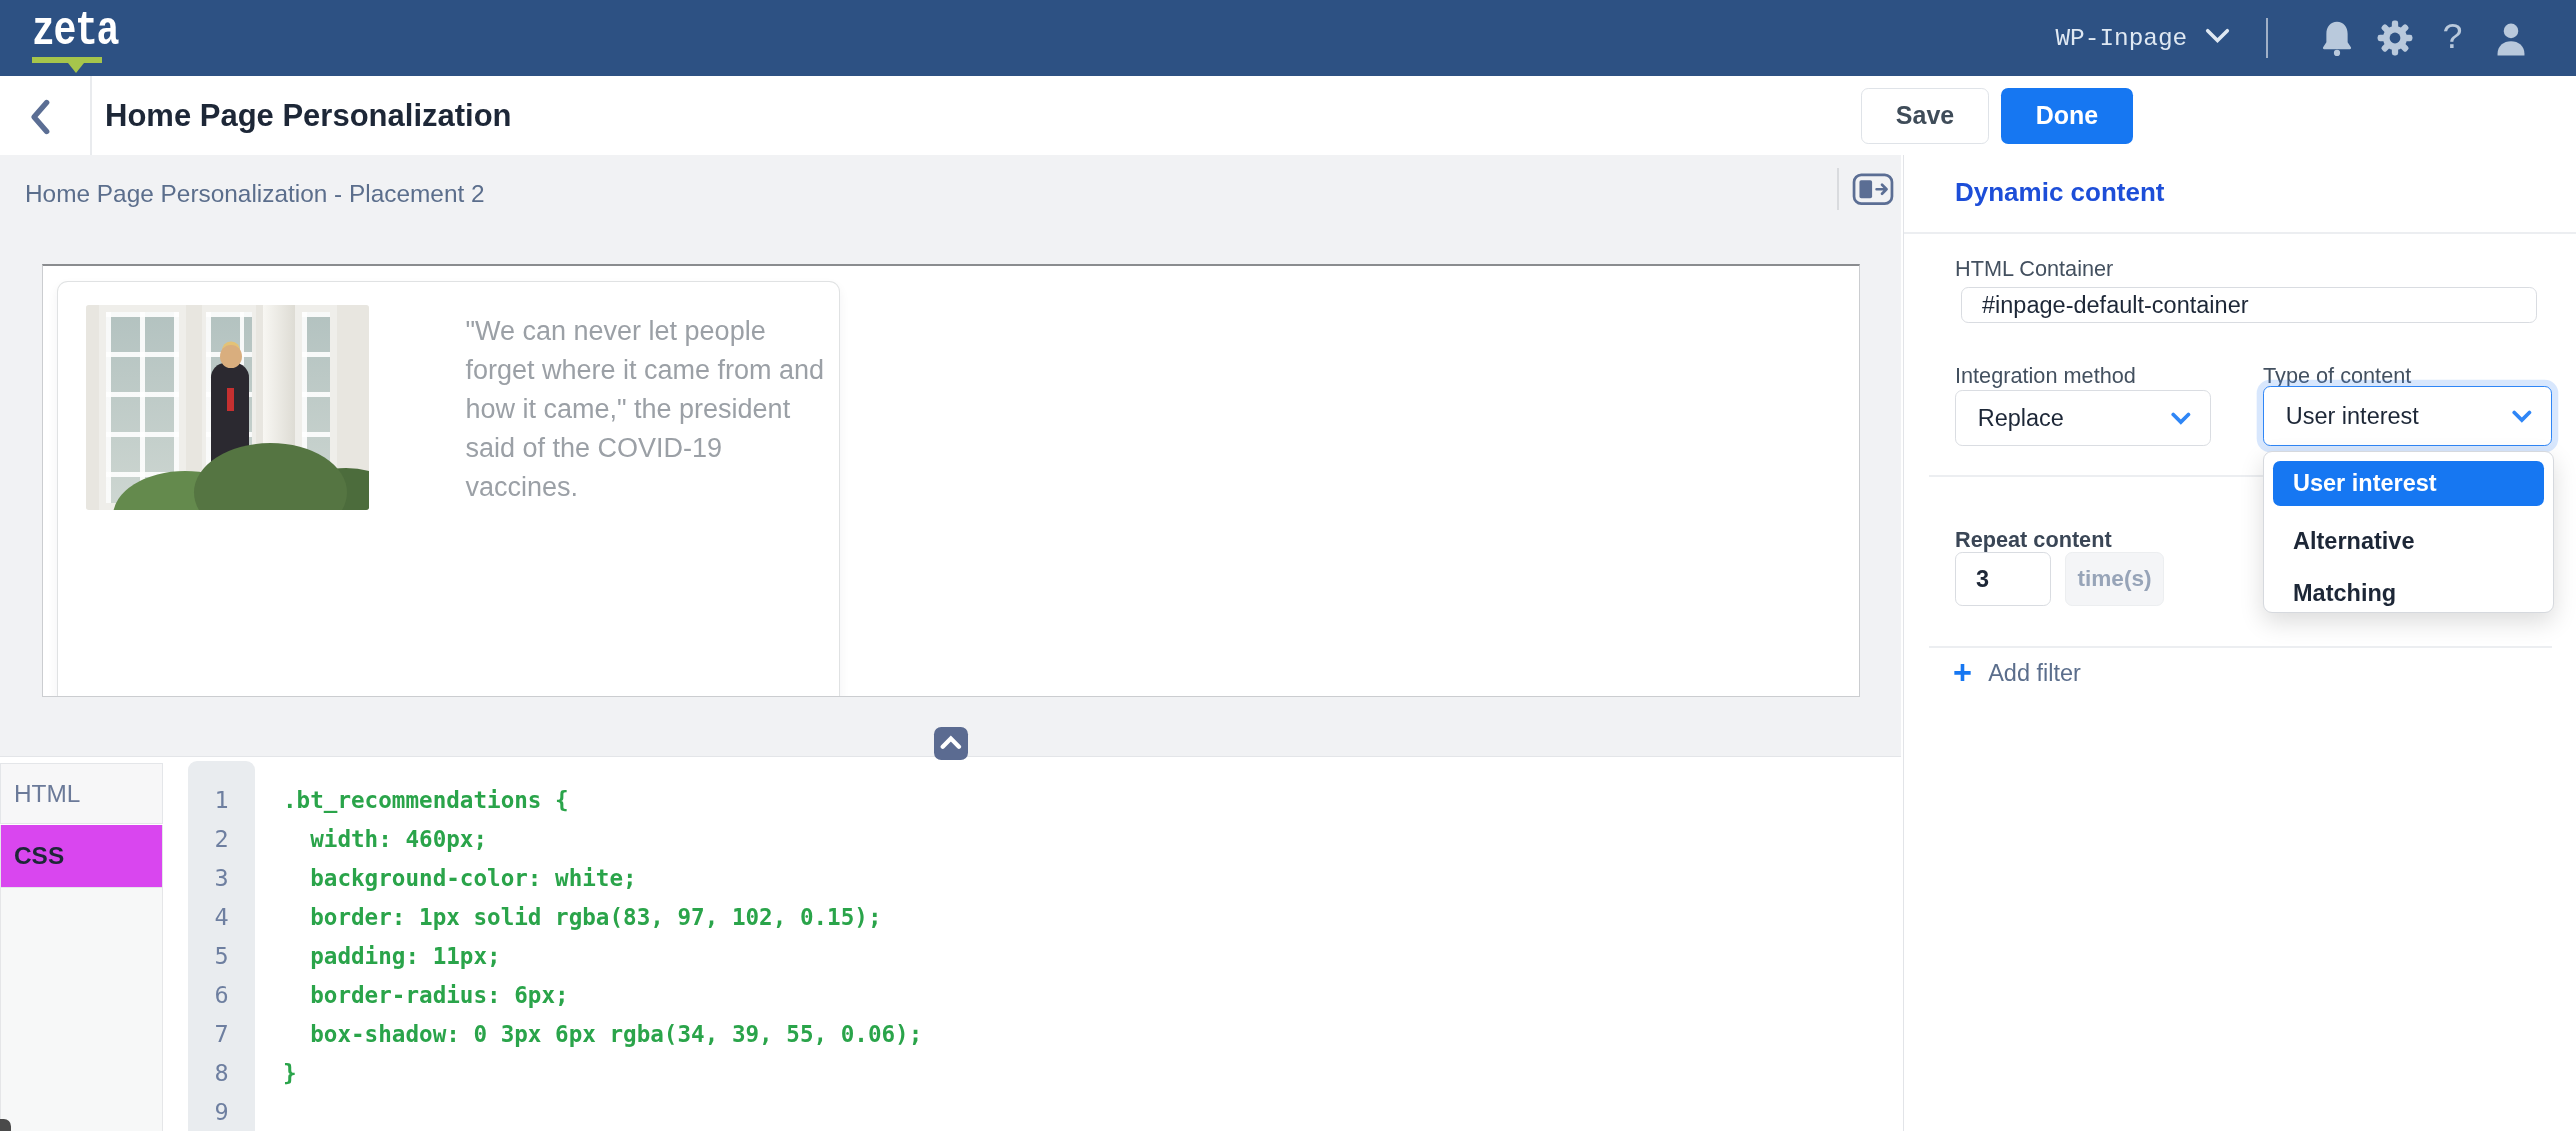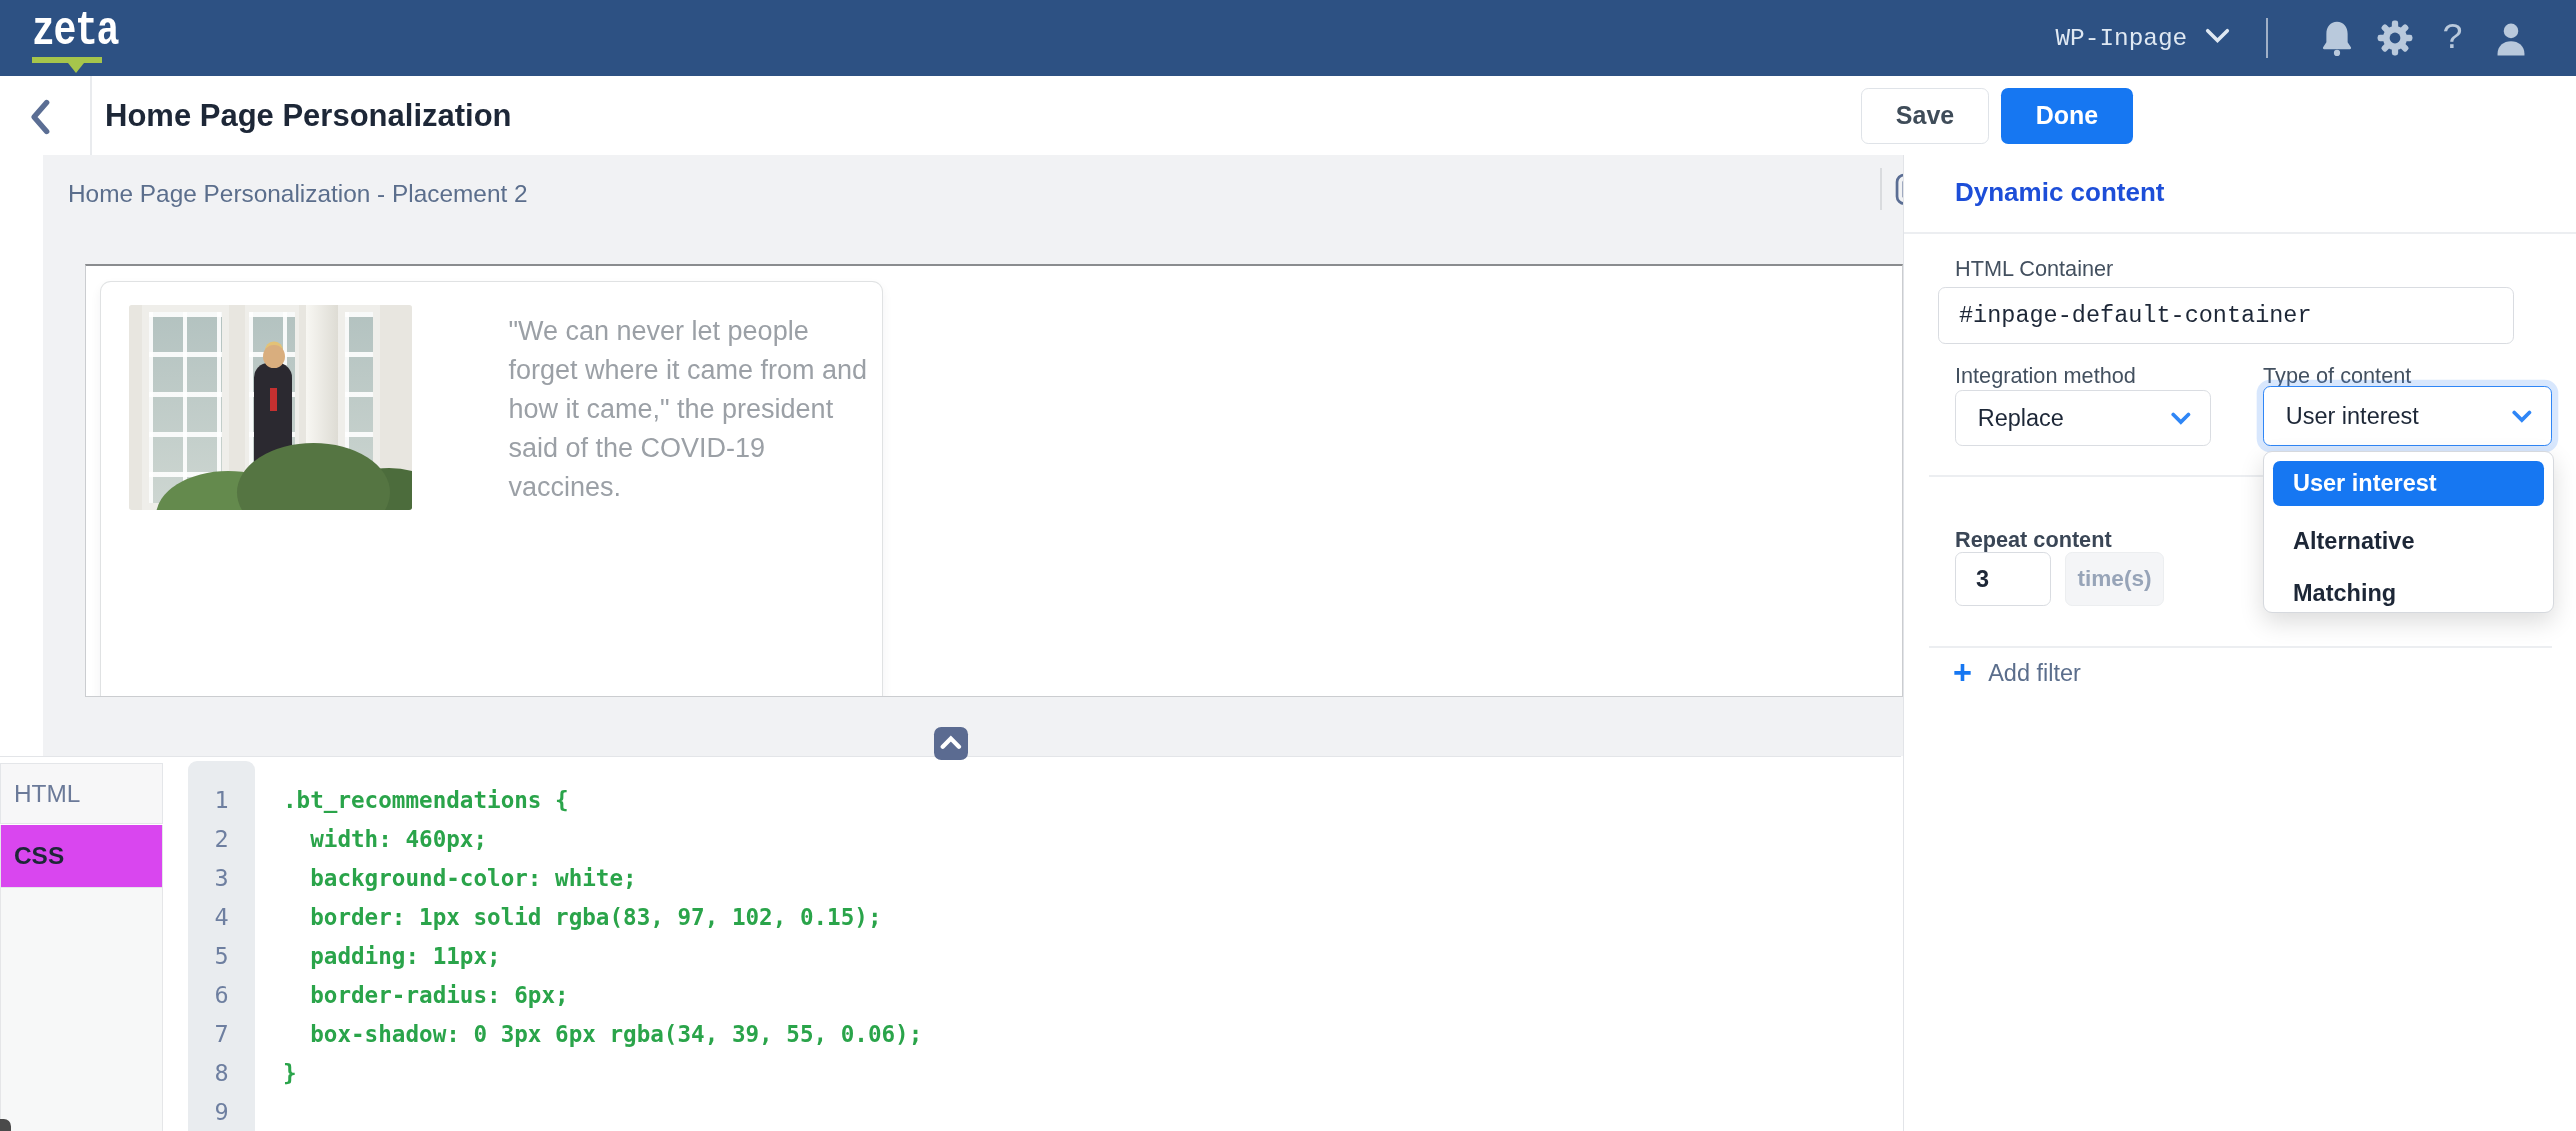--- a/index.html
+++ b/index.html
@@ -27,21 +27,21 @@
   .back-btn { position:absolute; left:20px; top:20px; width:42px; height:42px; display:flex;
               align-items:center; justify-content:center; cursor:pointer; }
   .head-vdiv { position:absolute; left:90px; top:0; width:1.8px; height:79px; background:#e9ebee; }
   .page-title { position:absolute; left:105px; top:21.7px; font-size:31px; font-weight:700; color:#1d2737; }
   .btn { position:absolute; top:11.7px; height:56px; border-radius:7.2px; font-size:25px; font-weight:700;
          display:flex; align-items:center; justify-content:center; cursor:pointer; }
   .btn-save { right:164px; width:128px; background:#fff; border:1.8px solid #dfe3e8; color:#3f4c59; }
   .btn-done { right:20px; width:132px; background:var(--accent,#1677f2); border:none; color:#fff; }
 
   
-  .main { position:absolute; left:0; top:155px; width:1901px; height:601px; background:#f1f2f4;margin-left:43px; }
+  .main { position:absolute; left:0; top:155px; width:1901px; height:601px; background:#f1f2f4; }
   .breadcrumb { position:absolute; left:25px; top:25px; font-size:24.4px; color:#5b6e8c; font-weight:500; }
   .bc-vdiv { position:absolute; left:1837px; top:12.6px; width:1.8px; height:42px; background:#d9dbde; }
   .expand-btn { position:absolute; left:1852px; top:18px; width:42px; height:32.5px; cursor:pointer; }
 
   
   .preview { position:absolute; left:42px; top:109px; width:1818px; height:433px; background:#fff;
              border:1.8px solid #cbcdd0; border-top:2.7px solid #8a8c8f; overflow:hidden; }
   .reco-card { position:absolute; left:14.4px; top:15.3px; width:783px; height:578px; background:#fff;
                border:1.8px solid rgba(83,97,102,.18); border-radius:10.8px;
                box-shadow:0 5.4px 10.8px rgba(34,39,55,.06); padding:22.6px 0 0 28px; }
@@ -99,21 +99,21 @@
            border-left:1.8px solid #e2e4e8; }
   .panel-title { position:absolute; left:51px; top:21.7px; font-size:26px; font-weight:700; color:#1d4ed8; }
   .pdiv1 { position:absolute; left:0; top:77px; width:673px; height:1.8px; background:#eceef1; }
   .plabel { position:absolute; font-size:21.7px; color:#43505f; font-weight:500; }
   .l-container { left:51px; top:101px; }
   .l-integration { left:51px; top:208px; }
   .l-type { left:359px; top:208px; }
   .l-repeat { left:51px; top:372px; font-weight:700; color:#3a4656; }
   .text-input { position:absolute; background:#fff; border:1.8px solid #d9dce1; border-radius:7.2px;
                 font-size:23.5px; color:#1d2737; padding-left:20px; font-family:"Liberation Sans",sans-serif; }
-  .in-container { left:34px; top:132px; width:576px; height:57px;font-family:Liberation Mono, monospace; }
+  .in-container { left:57px; top:132px; width:576px; height:36px; }
   .in-repeat { left:51px; top:397px; width:96px; height:54px; font-weight:700; }
   .select { position:absolute; background:#fff; border:1.8px solid #dadde2; border-radius:7.2px;
             display:flex; align-items:center; justify-content:space-between; padding:0 18px 0 21.7px;
             font-size:23.5px; color:#1d2737; cursor:pointer; }
   .sel-integration { left:51px; top:235px; width:256px; height:56px; }
   .sel-type { left:359px; top:231px; width:289px; height:60px; border:1.8px solid #2f86f6;
               box-shadow:0 0 0 6.3px rgba(77,145,245,.22); z-index:5; }
   .pdiv2 { position:absolute; left:25px; top:320px; width:623px; height:1.8px; background:#eceef1; }
   .pdiv3 { position:absolute; left:25px; top:491px; width:623px; height:1.8px; background:#eceef1; }
   .chip { position:absolute; left:161px; top:397px; width:99px; height:54px; background:#f4f5f7;

